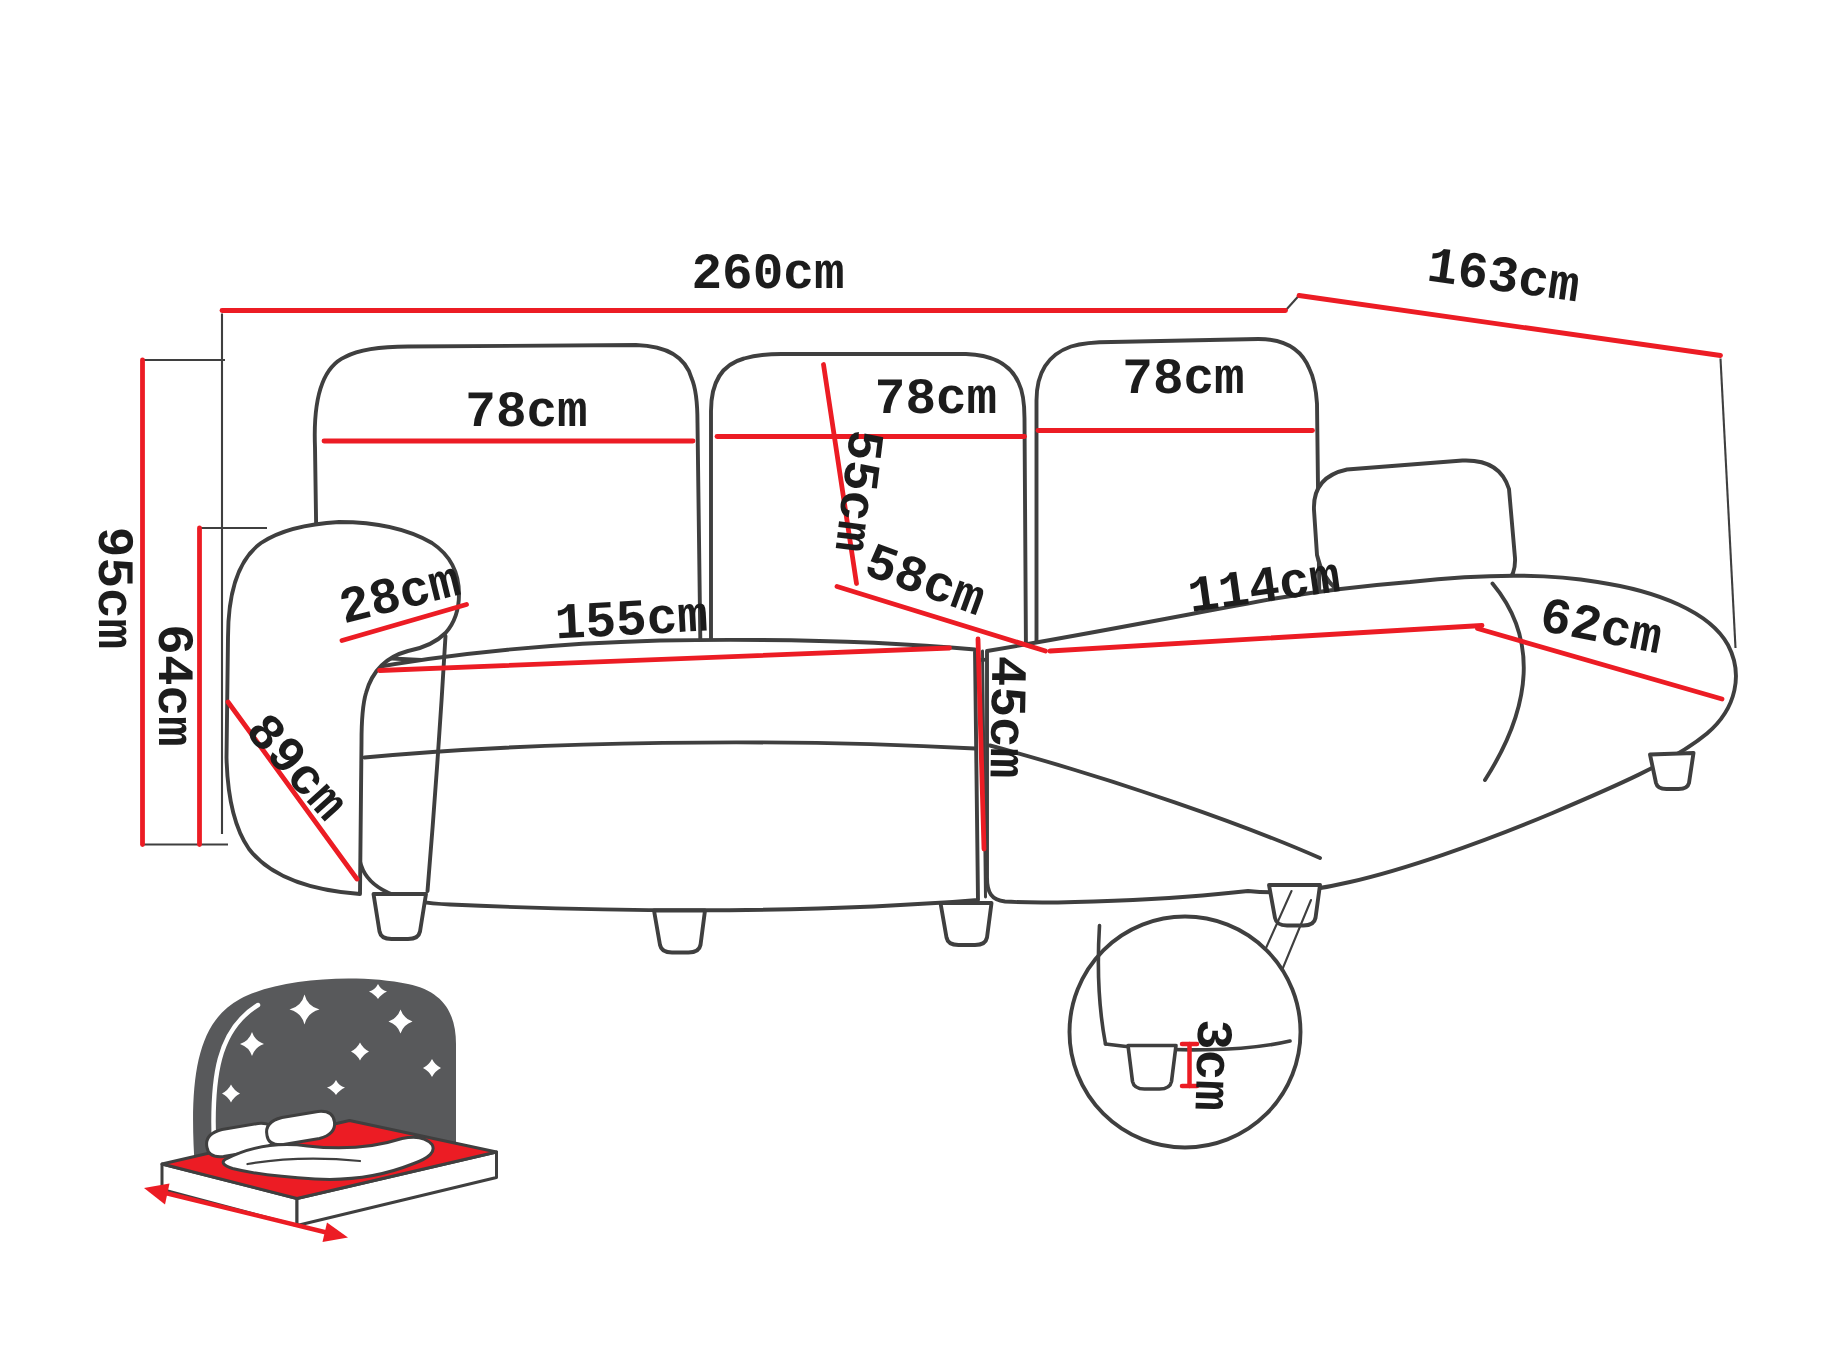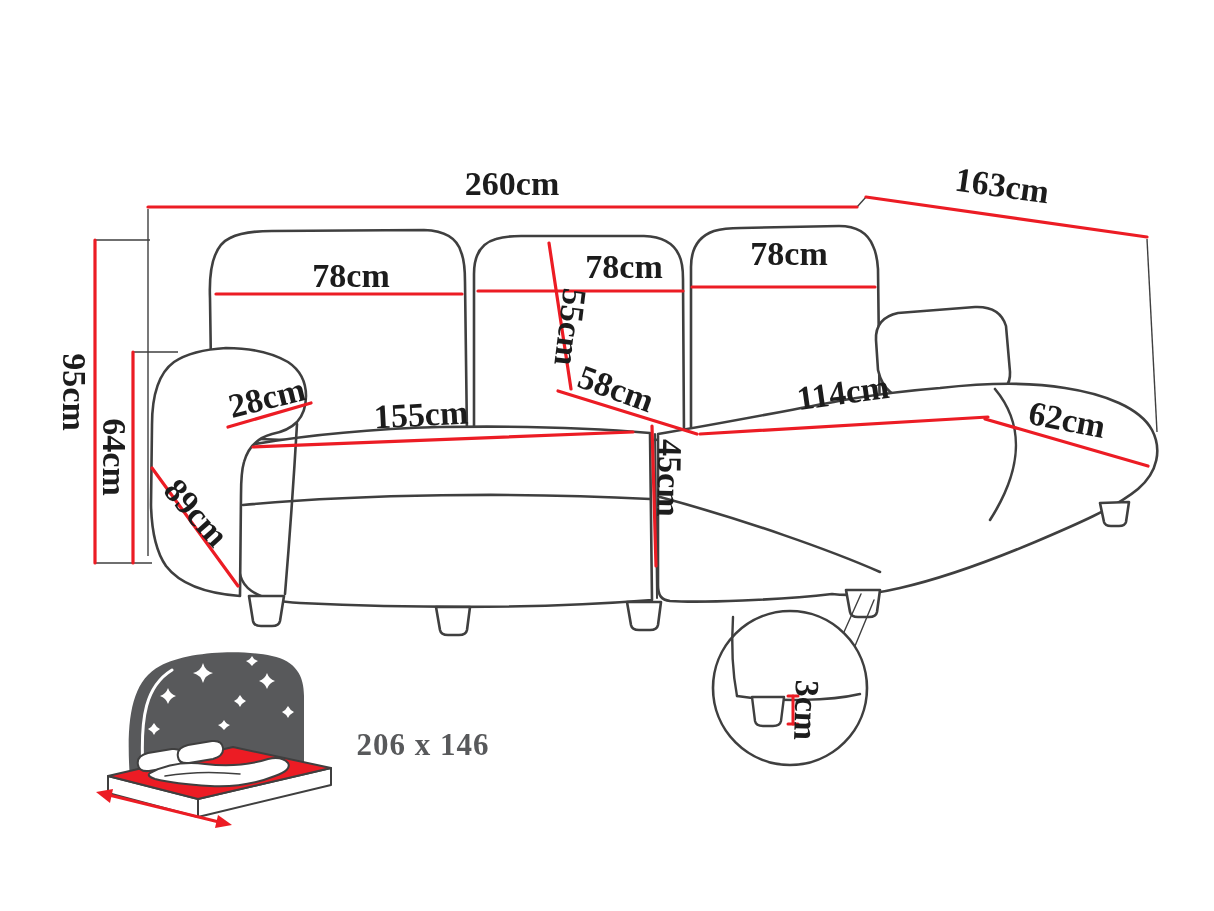--- a/index.html
+++ b/index.html
@@ -1,17 +1,17 @@
 <!DOCTYPE html>
 <html><head>
 <meta charset="utf-8">
 <style>
   html,body{margin:0;padding:0;background:#fff;}
   .stage{position:relative;width:1214px;height:911px;background:#fff;overflow:hidden;
-         font-family:Liberation Serif, serif;}
+         font-family:Liberation Mono, monospace;}
   .stage svg{position:absolute;left:0;top:0;}
   .dim{position:absolute;transform:translate(-50%,-50%) rotate(var(--rot,0deg));
        font-weight:700;font-size:34px;color:#1c1c1c;white-space:nowrap;line-height:1;}
   .dim.gray{color:#58595b;font-size:31px;letter-spacing:1px;}
 </style>
 </head>
 <body>
 
 <div class="stage">
 
@@ -120,15 +120,14 @@
   <div class="dim" style="left:789px;top:254px;--rot:0deg">78cm</div>
   <div class="dim" style="left:570px;top:327px;--rot:97deg">55cm</div>
   <div class="dim" style="left:616px;top:389px;--rot:20deg">58cm</div>
   <div class="dim" style="left:267px;top:398px;--rot:-14deg">28cm</div>
   <div class="dim" style="left:421px;top:415px;--rot:-3deg">155cm</div>
   <div class="dim" style="left:843px;top:393px;--rot:-8deg">114cm</div>
   <div class="dim" style="left:1067px;top:420px;--rot:11deg">62cm</div>
   <div class="dim" style="left:669px;top:478px;--rot:91deg">45cm</div>
   <div class="dim" style="left:196px;top:513px;--rot:48deg">89cm</div>
   <div class="dim" style="left:806px;top:710px;--rot:92deg">3cm</div>
-  <div class="dim gray" style="left:423px;top:744px;--rot:0deg">206 x 146</div>
 
 </div>
 
 </body></html>

